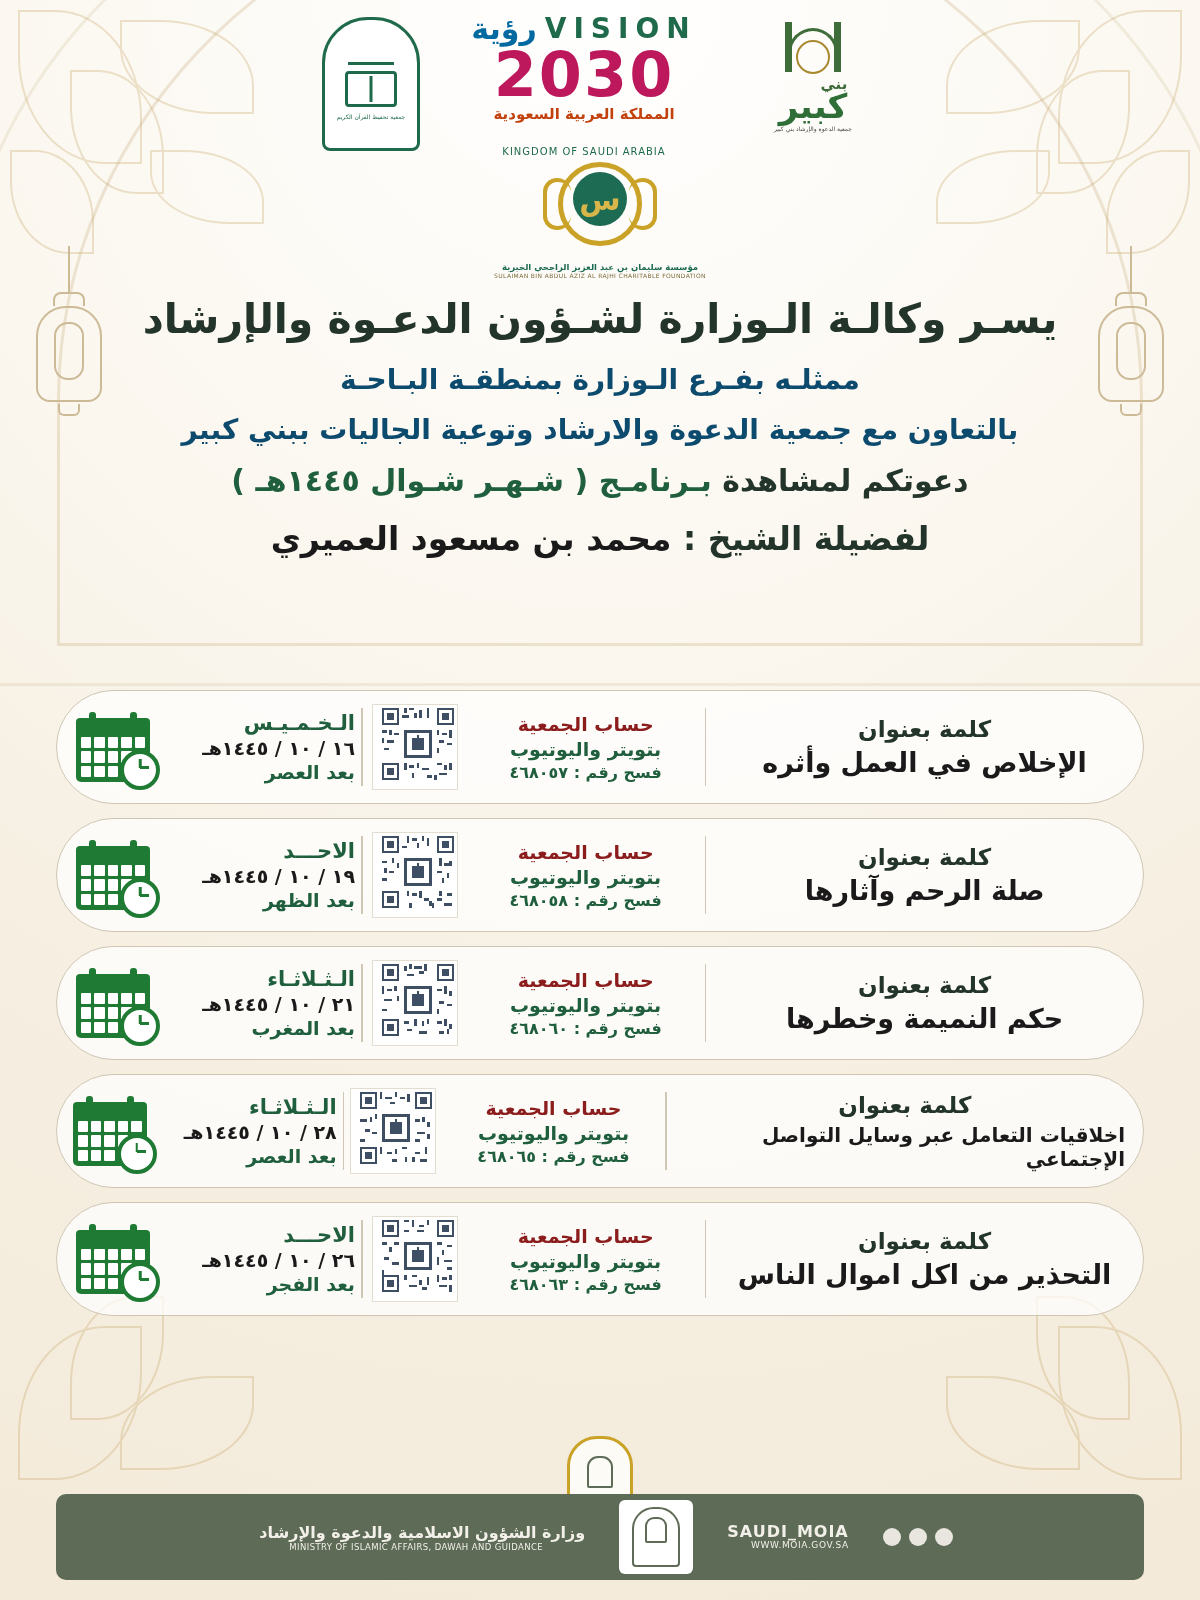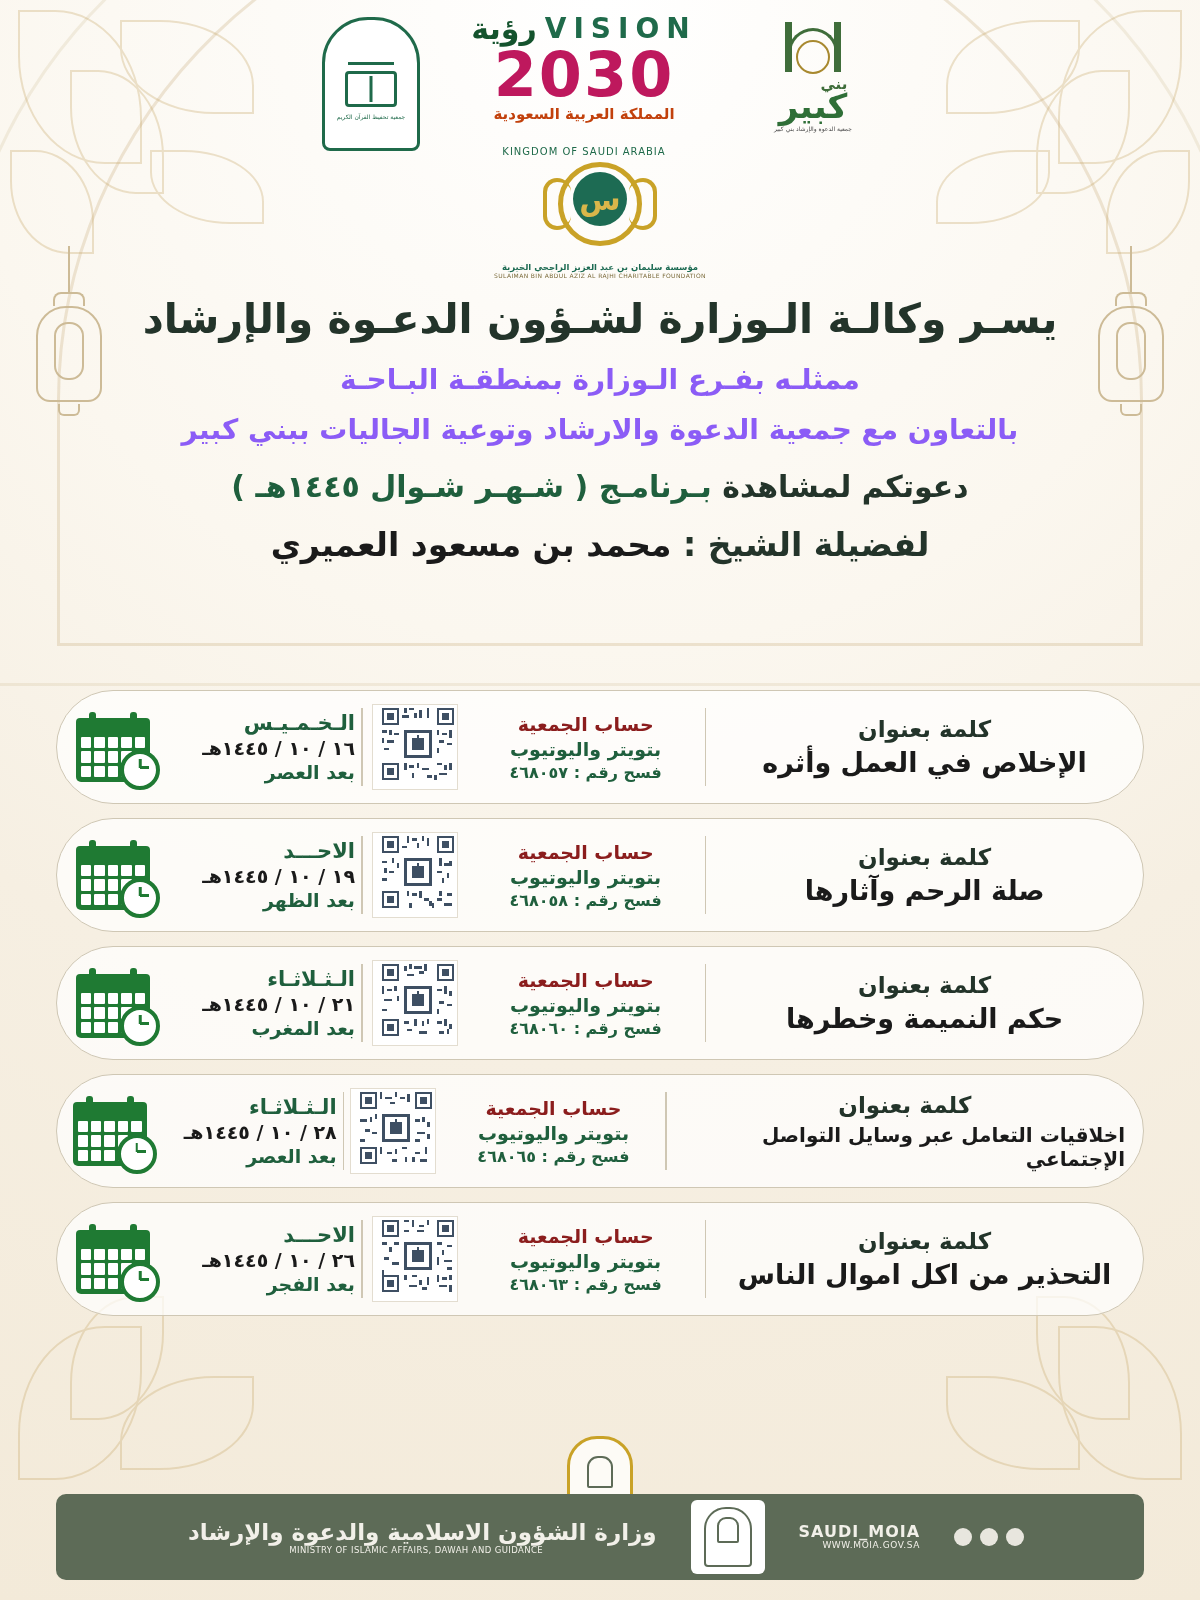--- a/index.html
+++ b/index.html
@@ -44,21 +44,21 @@
   .beni-min.r{left:auto;right:8px;}
   .beni-circle{position:absolute;left:50%;top:18px;transform:translateX(-50%);
       width:30px;height:30px;border-radius:50%;border:2px solid #a8892f;}
   .beni-word{font-size:34px;font-weight:bold;color:#2f6f37;line-height:.9;letter-spacing:-1px;}
   .beni-word small{display:block;font-size:15px;color:#3f6d3a;}
   .beni-sub{font-size:6px;color:#4a4a4a;margin-top:3px;letter-spacing:.2px;}
 
   .logo-vision{width:260px;height:130px;display:flex;flex-direction:column;align-items:center;justify-content:center;}
   .v-row{display:flex;align-items:center;gap:8px;}
   .v-vision{font-size:28px;letter-spacing:7px;color:#1f6a4a;font-weight:bold;}
-  .v-ar{font-size:30px;color:#14532d;font-weight:bold;}
+  .v-ar{font-size:30px;color:#0369a1;font-weight:bold;}
   .v-2030{font-size:62px;font-weight:bold;color:#be185d;letter-spacing:2px;line-height:.95;
      font-family:"DejaVu Sans",sans-serif;}
   .v-ksa-ar{font-size:15px;color:#c2410c;font-weight:bold;}
   .v-ksa-en{font-size:10px;color:#1f6a4a;letter-spacing:1px;margin-top:23px;}
 
   .logo-quran{width:92px;height:128px;border:3px solid #1f6a4a;border-radius:46px 46px 8px 8px;
      display:flex;flex-direction:column;align-items:center;justify-content:center;gap:6px;background:#fff;}
   .q-sword{width:46px;height:14px;border-bottom:3px solid #1f6a4a;position:relative;}
   .q-book{width:46px;height:30px;border:3px solid #1f6a4a;border-radius:4px;position:relative;}
   .q-book:after{content:"";position:absolute;left:50%;top:2px;bottom:2px;width:3px;background:#1f6a4a;transform:translateX(-50%);}
@@ -85,22 +85,22 @@
   .lantern .body:before{content:"";position:absolute;left:50%;top:14px;transform:translateX(-50%);
      width:26px;height:54px;border:2px solid #cdbb97;border-radius:14px;}
   .lantern .cap{width:28px;height:12px;margin:0 auto;border:2px solid #cdbb97;border-bottom:none;border-radius:8px 8px 0 0;}
   .lantern .foot{width:18px;height:10px;margin:2px auto 0;border:2px solid #cdbb97;border-top:none;border-radius:0 0 6px 6px;}
   .lantern.left{left:34px;top:246px;}
   .lantern.right{right:34px;top:246px;}
 
   
   .headlines{position:absolute;top:288px;left:60px;right:60px;text-align:center;}
   .hl1{font-size:41px;font-weight:bold;color:#23342a;line-height:1.55;letter-spacing:-.5px;}
-  .hl2{font-size:28px;font-weight:bold;color:#8b5cf6;line-height:1.6;margin-top:6px;}
-  .hl3{font-size:30px;font-weight:bold;color:#1f5f3d;line-height:1.6;margin-top:10px;}
+  .hl2{font-size:28px;font-weight:bold;color:#0c4a6e;line-height:1.6;margin-top:6px;}
+  .hl3{font-size:30px;font-weight:bold;color:#1f5f3d;line-height:1.6;margin-top:4px;}
   .hl3 .dark{color:#23342a;}
   .hl4{font-size:33px;font-weight:bold;color:#23342a;line-height:1.6;margin-top:8px;}
   .hl4 .name{color:#1a1a1a;}
 
   
   .rows{position:absolute;top:690px;left:56px;right:56px;display:flex;flex-direction:column;gap:14px;}
   .row{
     height:112px;border:1.6px solid #cfc7b4;border-radius:58px;background:rgba(255,255,255,.72);
     display:flex;align-items:center;direction:rtl;overflow:hidden;
   }
@@ -140,21 +140,21 @@
   .foot-social{display:flex;align-items:center;gap:8px;}
   .sdot{width:18px;height:18px;border-radius:4px;background:#e8e6de;display:inline-block;}
   .sdot.round{border-radius:50%;}
   .foot-hand{color:#f2f0e9;font-size:16px;font-weight:bold;letter-spacing:1px;line-height:1.1;}
   .foot-hand small{display:block;font-size:9px;letter-spacing:.6px;font-weight:normal;}
   .foot-emb{width:74px;height:74px;background:#fff;border-radius:6px;display:flex;align-items:center;justify-content:center;}
   .emb{width:44px;height:56px;border:2.5px solid #5d6b57;border-radius:22px 22px 4px 4px;position:relative;}
   .emb:before{content:"";position:absolute;left:50%;top:8px;transform:translateX(-50%);
       width:18px;height:22px;border:2px solid #5d6b57;border-radius:9px 9px 2px 2px;}
   .foot-ministry{color:#f2f0e9;text-align:center;}
-  .fm-ar{font-size:23px;font-weight:bold;margin-left:12px;}
+  .fm-ar{font-size:16px;font-weight:bold;margin-left:12px;}
   .fm-en{font-size:8.5px;letter-spacing:.4px;}
   .footer-top-emb{position:absolute;left:50%;transform:translateX(-50%);bottom:92px;width:76px;height:70px;
      display:flex;align-items:flex-end;justify-content:center;}
   .fte{width:60px;height:66px;border:3px solid #c9a227;border-radius:30px 30px 6px 6px;background:#fdfbf6;
      display:flex;align-items:center;justify-content:center;}
   .fte span{width:22px;height:28px;border:2px solid #5d6b57;border-radius:11px 11px 2px 2px;display:block;}
 </style>
 </head>
 <body>
 

